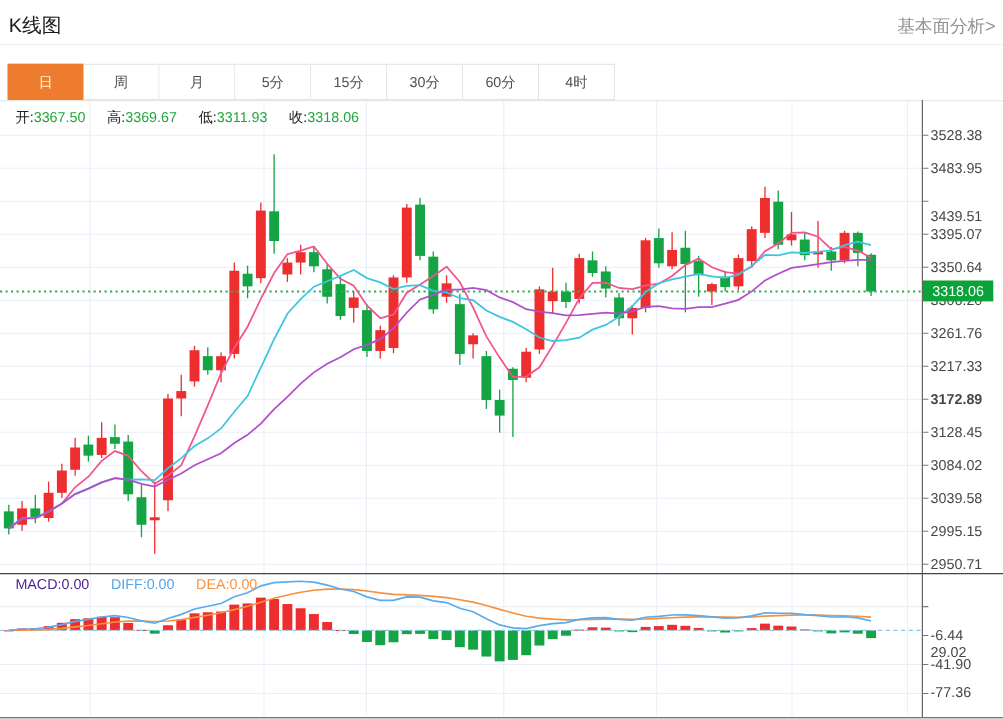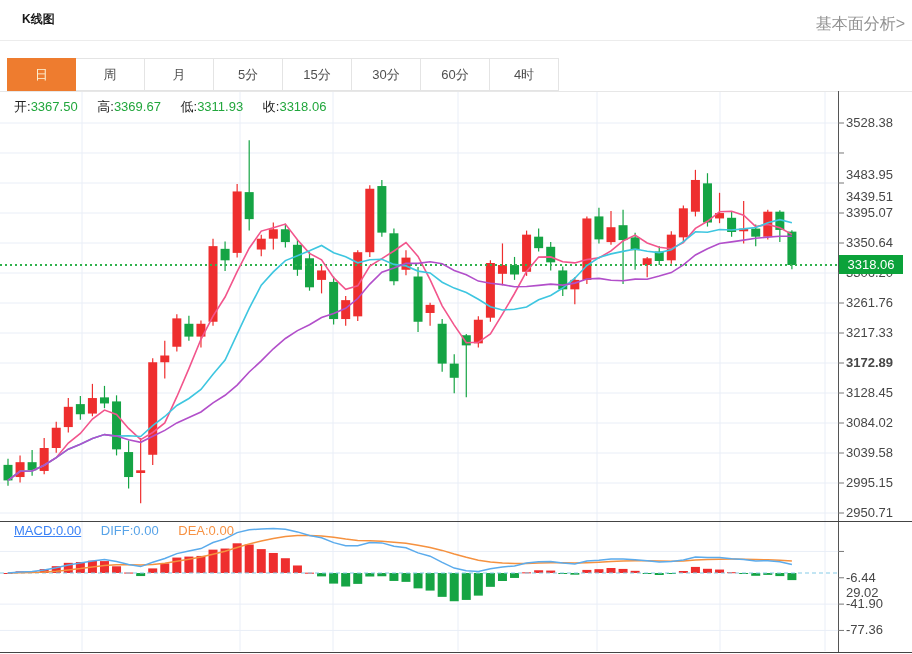--- a/index.html
+++ b/index.html
@@ -1,36 +1,36 @@
 <!DOCTYPE html>
 <html><head>
 <meta charset="utf-8">
 <style>
   html,body{margin:0;padding:0;background:#fff;}
   body{width:912px;height:654px;overflow:hidden;font-family:"Liberation Sans","DejaVu Sans",sans-serif;position:relative;}
   .app-header{height:40px;border-bottom:1px solid #ececec;position:relative;}
-  .page-title{position:absolute;left:8px;top:11px;font-size:12px;font-weight:bold;color:#1a1a1a;margin-left:14px;}
+  .page-title{position:absolute;left:8px;top:11px;font-size:18px;font-weight:normal;color:#1a1a1a;}
   .fund-link{position:absolute;right:7px;top:14px;font-size:16px;color:#919191;cursor:pointer;text-decoration:none;}
   .tab-bar{display:flex;margin:17px 0 0 7px;height:33px;box-sizing:border-box;}
   .tab{width:69px;box-sizing:border-box;border:1px solid #e4e4e4;border-left:none;
        display:flex;align-items:center;justify-content:center;font-size:13px;color:#4f4f4f;
        background:#fff;cursor:pointer;}
   .tab:first-child{border-left:1px solid #e4e4e4;}
   .tab.active{background:#ee7c2f;border-color:#ee7c2f;color:#fdf5d8;}
   .chart-area{position:relative;width:912px;height:563px;}
   #chartsvg{position:absolute;left:0;top:0;z-index:1;}
   .info-row{position:absolute;left:14px;z-index:4;font-size:13px;white-space:nowrap;}
   .info-row .item{margin-right:16px;}
   .row-ohlc{top:7px;}
   .row-ma{top:25px;}
   .row-macd{top:432px;}
   .lbl{color:#222;}
   .val-green{color:#21a63c;}
   .ma5{color:#f2558c;} .ma10{color:#3ec6e0;} .ma20{color:#b24fca;}
-  .mMACD{color:#3b82f6;text-decoration:underline;} .mDIFF{color:#57a3e8;} .mDEA{color:#f79243;}
+  .mMACD{color:#4c1d95;} .mDIFF{color:#57a3e8;} .mDEA{color:#f79243;}
   .y-label{position:absolute;left:846px;width:62px;height:15px;font-size:13px;color:#474747;z-index:2;}
   .price-badge{position:absolute;left:839px;width:64px;height:19px;z-index:3;background:#0ba23a;
        color:#fff;font-size:13px;line-height:19px;text-align:center;}
 </style>
 </head>
 <body>
 
 <div class="app-header">
   <div class="page-title">K线图</div>
   <a class="fund-link">基本面分析&gt;</a>
@@ -322,21 +322,21 @@
 
 
   <div class="info-row row-macd">
     <span class="item mMACD"><span>MACD:</span><span>0.00</span></span>
     <span class="item mDIFF"><span>DIFF:</span><span>0.00</span></span>
     <span class="item mDEA"><span>DEA:</span><span>0.00</span></span>
   </div>
 
   <div id="ylabels">
       <div class="y-label" style="top: 24px;">3528.38</div>
-      <div class="y-label" style="top: 53.9969px; margin-top: 22px;">3483.95</div>
+      <div class="y-label" style="top: 53.9969px;">3483.95</div>
       <div class="y-label" style="top: 84.0006px; margin-top: 14px;">3439.51</div>
       <div class="y-label" style="top: 114.004px;">3395.07</div>
       <div class="y-label" style="top: 144.001px;">3350.64</div>
       <div class="y-label" style="top: 174.005px;">3306.20</div>
       <div class="y-label" style="top: 204.008px;">3261.76</div>
       <div class="y-label" style="top: 234.005px;">3217.33</div>
       <div class="y-label" style="top: 264.009px; font-weight: bold;">3172.89</div>
       <div class="y-label" style="top: 294.013px;">3128.45</div>
       <div class="y-label" style="top: 324.01px;">3084.02</div>
       <div class="y-label" style="top: 354.013px;">3039.58</div>

